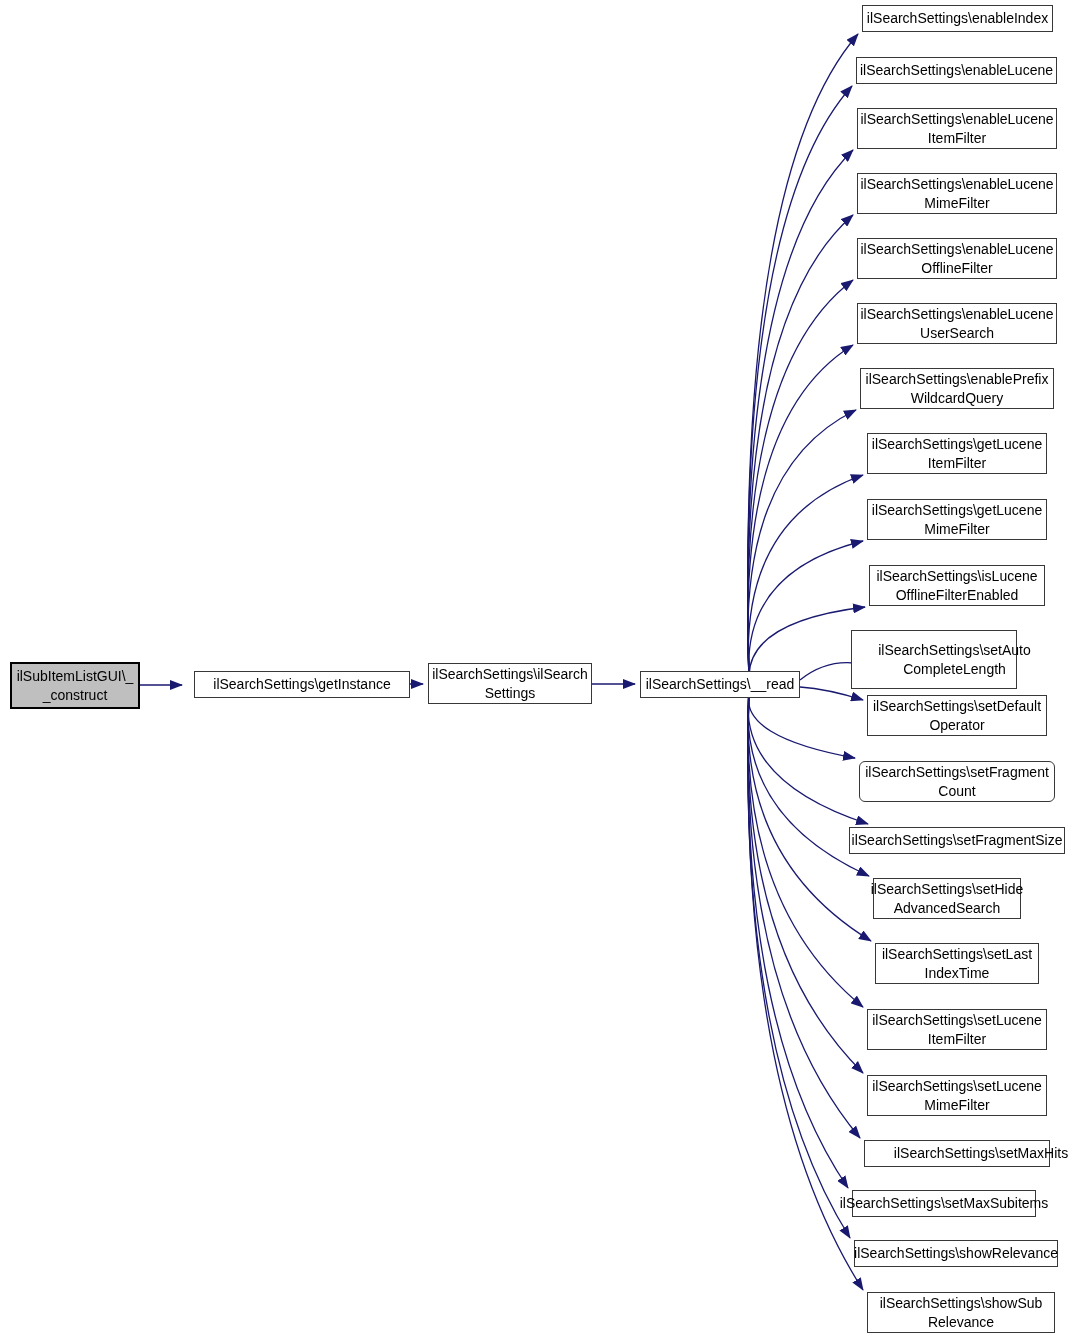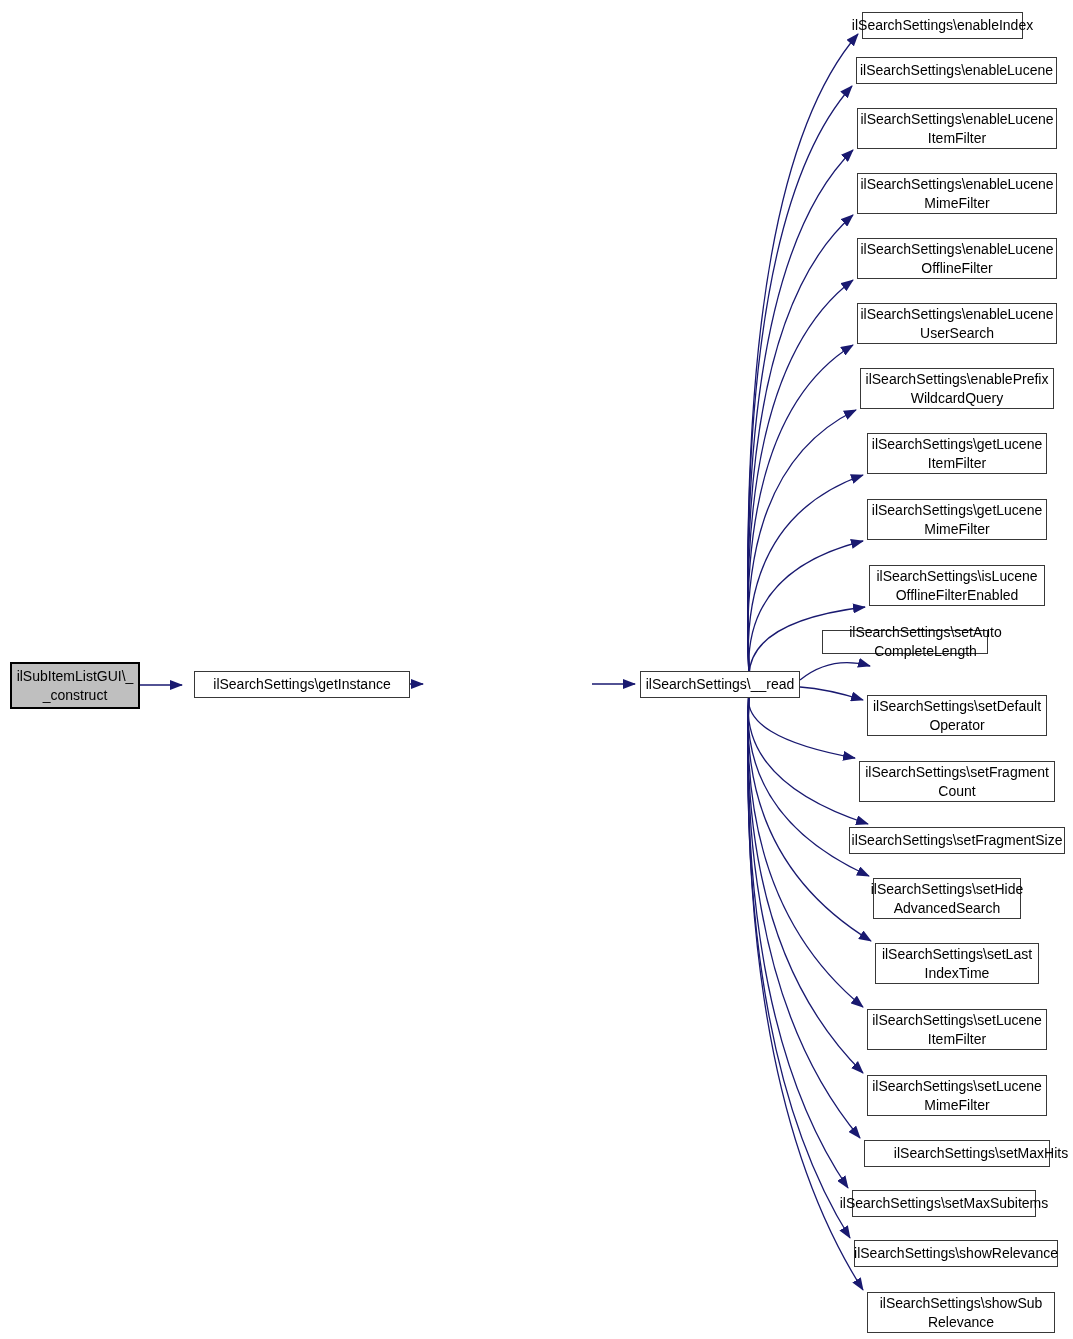--- a/index.html
+++ b/index.html
@@ -87,45 +87,47 @@
     <path class="e" d="M749,693 Q737,948 863,1073"></path>
     <path class="e" d="M749,693 Q737,991 860,1138"></path>
     <path class="e" d="M749,693 Q737,1025 848,1188"></path>
     <path class="e" d="M749,693 Q737,1058 850,1238"></path>
     <path class="e" d="M749,693 Q737,1093 863,1290"></path>
   </svg>
 
   <div class="node node--highlight" style="left:10px; top:662px; width:130px; height:47px;">ilSubItemListGUI\_
 _construct</div>
   <div class="node" style="left:194px; top:671px; width:216px; height:27px;">ilSearchSettings\getInstance</div>
+  <div class="node" style="left:428px; top:663px; width:164px; height:41px;">ilSearchSettings\ilSearch
+Settings</div>
   <div class="node" style="left:640px; top:671px; width:160px; height:27px;">ilSearchSettings\__read</div>
 
-  <div class="node" style="left:862px; top:12px; width:161px; height:27px;">ilSearchSettings\enableIndex</div>
+  <div class="node" style="left:862px; top:5px; width:191px; height:27px;">ilSearchSettings\enableIndex</div>
   <div class="node" style="left:856px; top:57px; width:201px; height:27px;">ilSearchSettings\enableLucene</div>
   <div class="node" style="left:857px; top:108px; width:200px; height:41px;">ilSearchSettings\enableLucene
 ItemFilter</div>
   <div class="node" style="left:857px; top:173px; width:200px; height:41px;">ilSearchSettings\enableLucene
 MimeFilter</div>
   <div class="node" style="left:857px; top:238px; width:200px; height:41px;">ilSearchSettings\enableLucene
 OfflineFilter</div>
   <div class="node" style="left:857px; top:303px; width:200px; height:41px;">ilSearchSettings\enableLucene
 UserSearch</div>
   <div class="node" style="left:860px; top:368px; width:194px; height:41px;">ilSearchSettings\enablePrefix
 WildcardQuery</div>
   <div class="node" style="left:867px; top:433px; width:180px; height:41px;">ilSearchSettings\getLucene
 ItemFilter</div>
   <div class="node" style="left:867px; top:499px; width:180px; height:41px;">ilSearchSettings\getLucene
 MimeFilter</div>
   <div class="node" style="left:869px; top:565px; width:176px; height:41px;">ilSearchSettings\isLucene
 OfflineFilterEnabled</div>
-  <div class="node" style="left:822px; top:630px; width:166px; height:24px;padding-left:41px;">ilSearchSettings\setAuto
+  <div class="node" style="left:851px; top:630px; width:166px; height:59px;padding-left:41px;">ilSearchSettings\setAuto
 CompleteLength</div>
   <div class="node" style="left:867px; top:695px; width:180px; height:41px;">ilSearchSettings\setDefault
 Operator</div>
-  <div class="node" style="left:859px; top:761px; width:196px; height:41px;">ilSearchSettings\setFragment
+  <div class="node" style="left:859px; top:761px; width:196px; height:41px;border-radius:6px;">ilSearchSettings\setFragment
 Count</div>
   <div class="node" style="left:849px; top:827px; width:216px; height:27px;">ilSearchSettings\setFragmentSize</div>
   <div class="node" style="left:873px; top:878px; width:148px; height:41px;">ilSearchSettings\setHide
 AdvancedSearch</div>
   <div class="node" style="left:875px; top:943px; width:164px; height:41px;">ilSearchSettings\setLast
 IndexTime</div>
   <div class="node" style="left:867px; top:1009px; width:180px; height:41px;">ilSearchSettings\setLucene
 ItemFilter</div>
   <div class="node" style="left:867px; top:1075px; width:180px; height:41px;">ilSearchSettings\setLucene
 MimeFilter</div>

